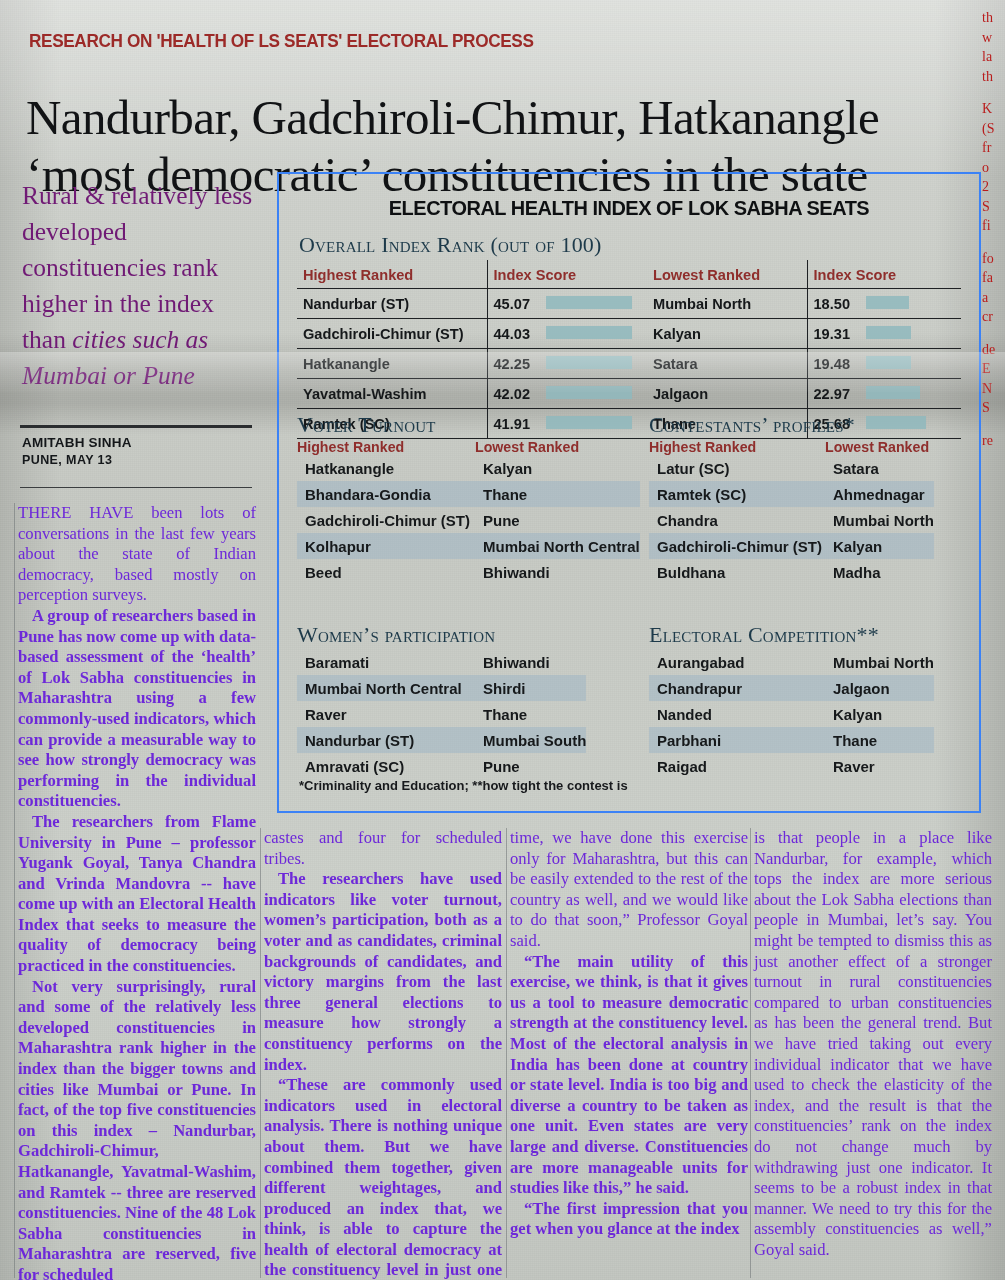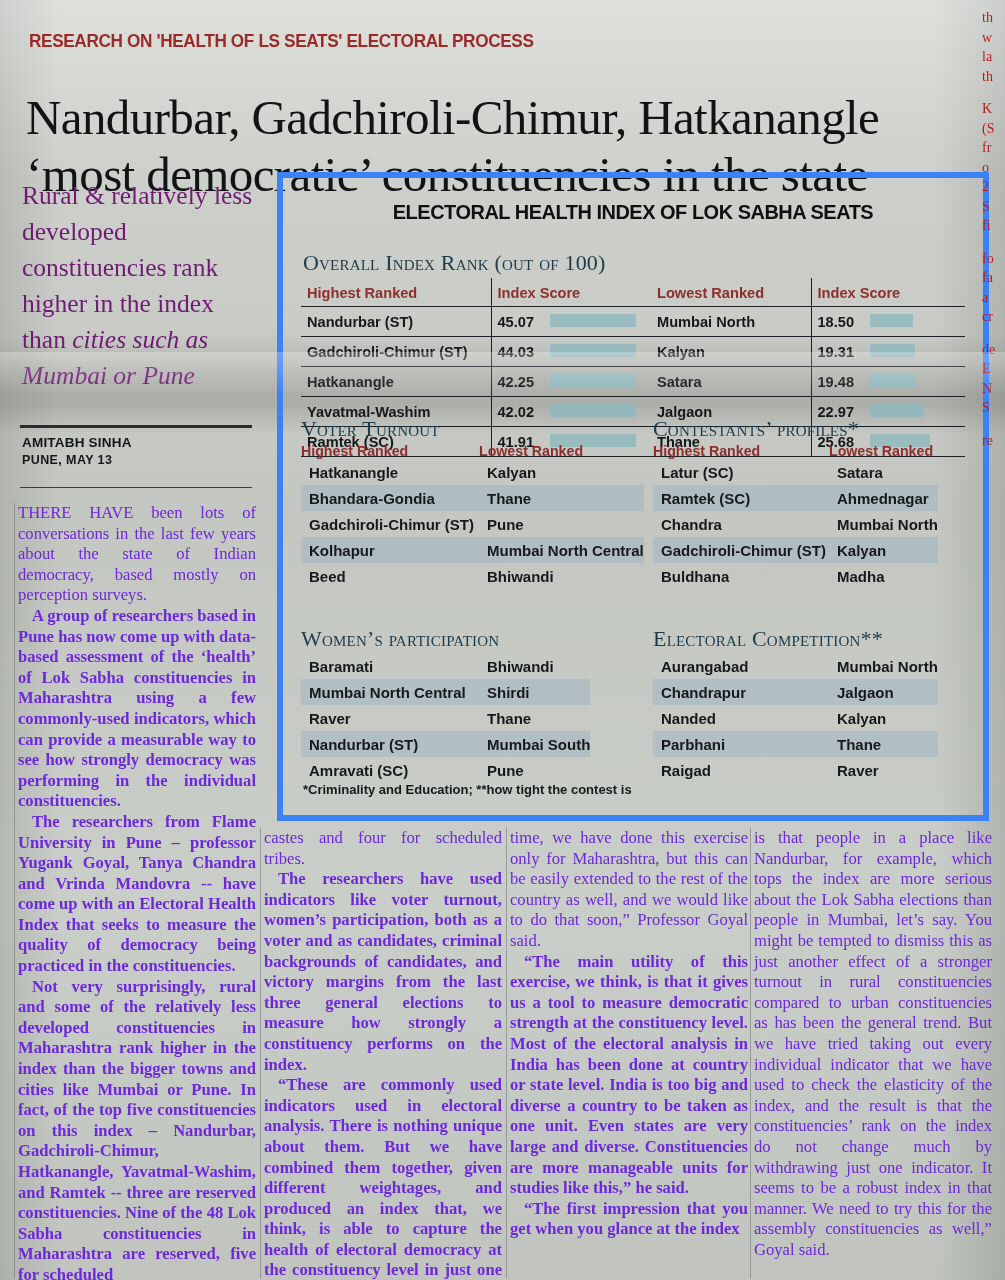--- a/index.html
+++ b/index.html
@@ -64,37 +64,37 @@
     position:absolute;left:22px;top:435px;width:235px;
     font-family:"Liberation Sans",sans-serif;
     font-weight:bold;font-size:13.5px;letter-spacing:.2px;color:#14171a;
   }
   .byline .place{display:block;font-size:12.5px;margin-top:3px;letter-spacing:.4px;}
   .byline-rule{position:absolute;left:20px;top:487px;width:232px;height:1px;background:#3a3d3f;}
 
   
   .infobox{
     position:absolute;left:277px;top:172px;width:700px;height:637px;
-    border:6px solid #3b82f6;
+    border:2px solid #3b82f6;
     background:transparent;
   }
   .ib-title{
     position:absolute;left:0;right:0;top:22px;text-align:center;
     font-family:"Liberation Sans",sans-serif;
     font-weight:bold;font-size:21px;letter-spacing:-.5px;color:#0e1012;
     transform:scaleX(.95);
   }
   .sec-head{
     font-family:"Liberation Serif",serif;
     font-size:22px;color:#1d3a4a;letter-spacing:.2px;
     font-variant:small-caps;font-weight:normal;
   }
 
   
-  .overall{position:absolute;left:18px;top:72px;width:664px;}
+  .overall{position:absolute;left:18px;top:58px;width:664px;}
   .overall .oh{margin:0 0 2px 2px;}
   table.tbl{border-collapse:collapse;width:664px;table-layout:fixed;}
   table.tbl td{
     font-family:"Liberation Sans",sans-serif;
     font-size:14.6px;font-weight:bold;color:#15181a;
     padding:4px 5px 4px 6px;height:21px;vertical-align:middle;
     border-bottom:1.6px solid #1e2124;
   }
   table.tbl tr.hdr td{
     color:#8f2e2c;border-bottom:1.6px solid #1e2124;padding-bottom:3px;

